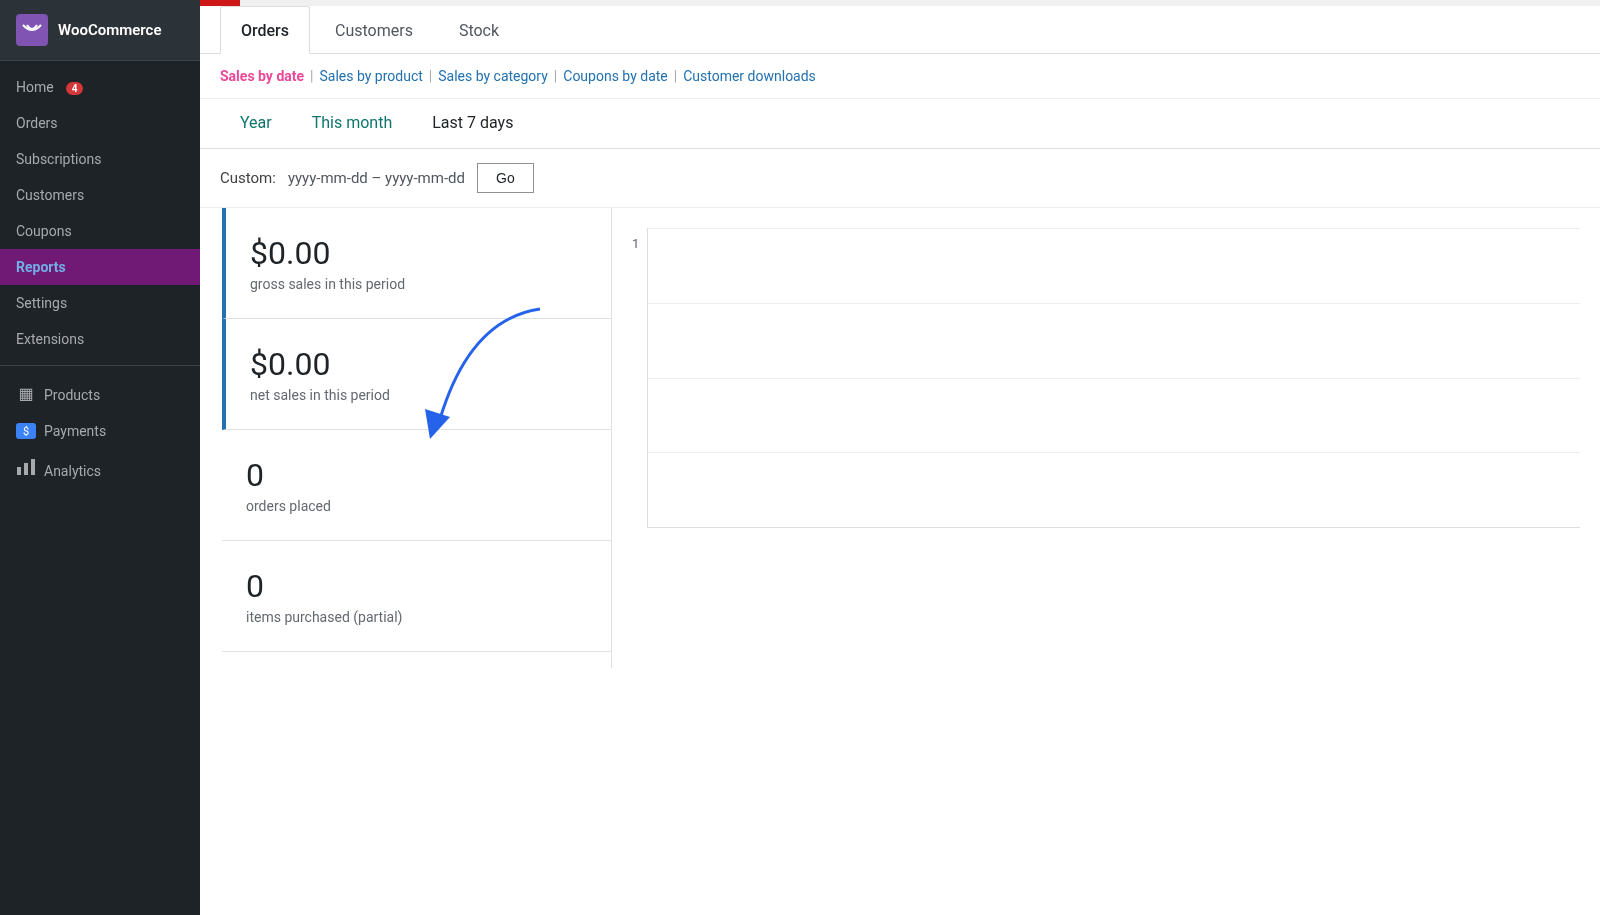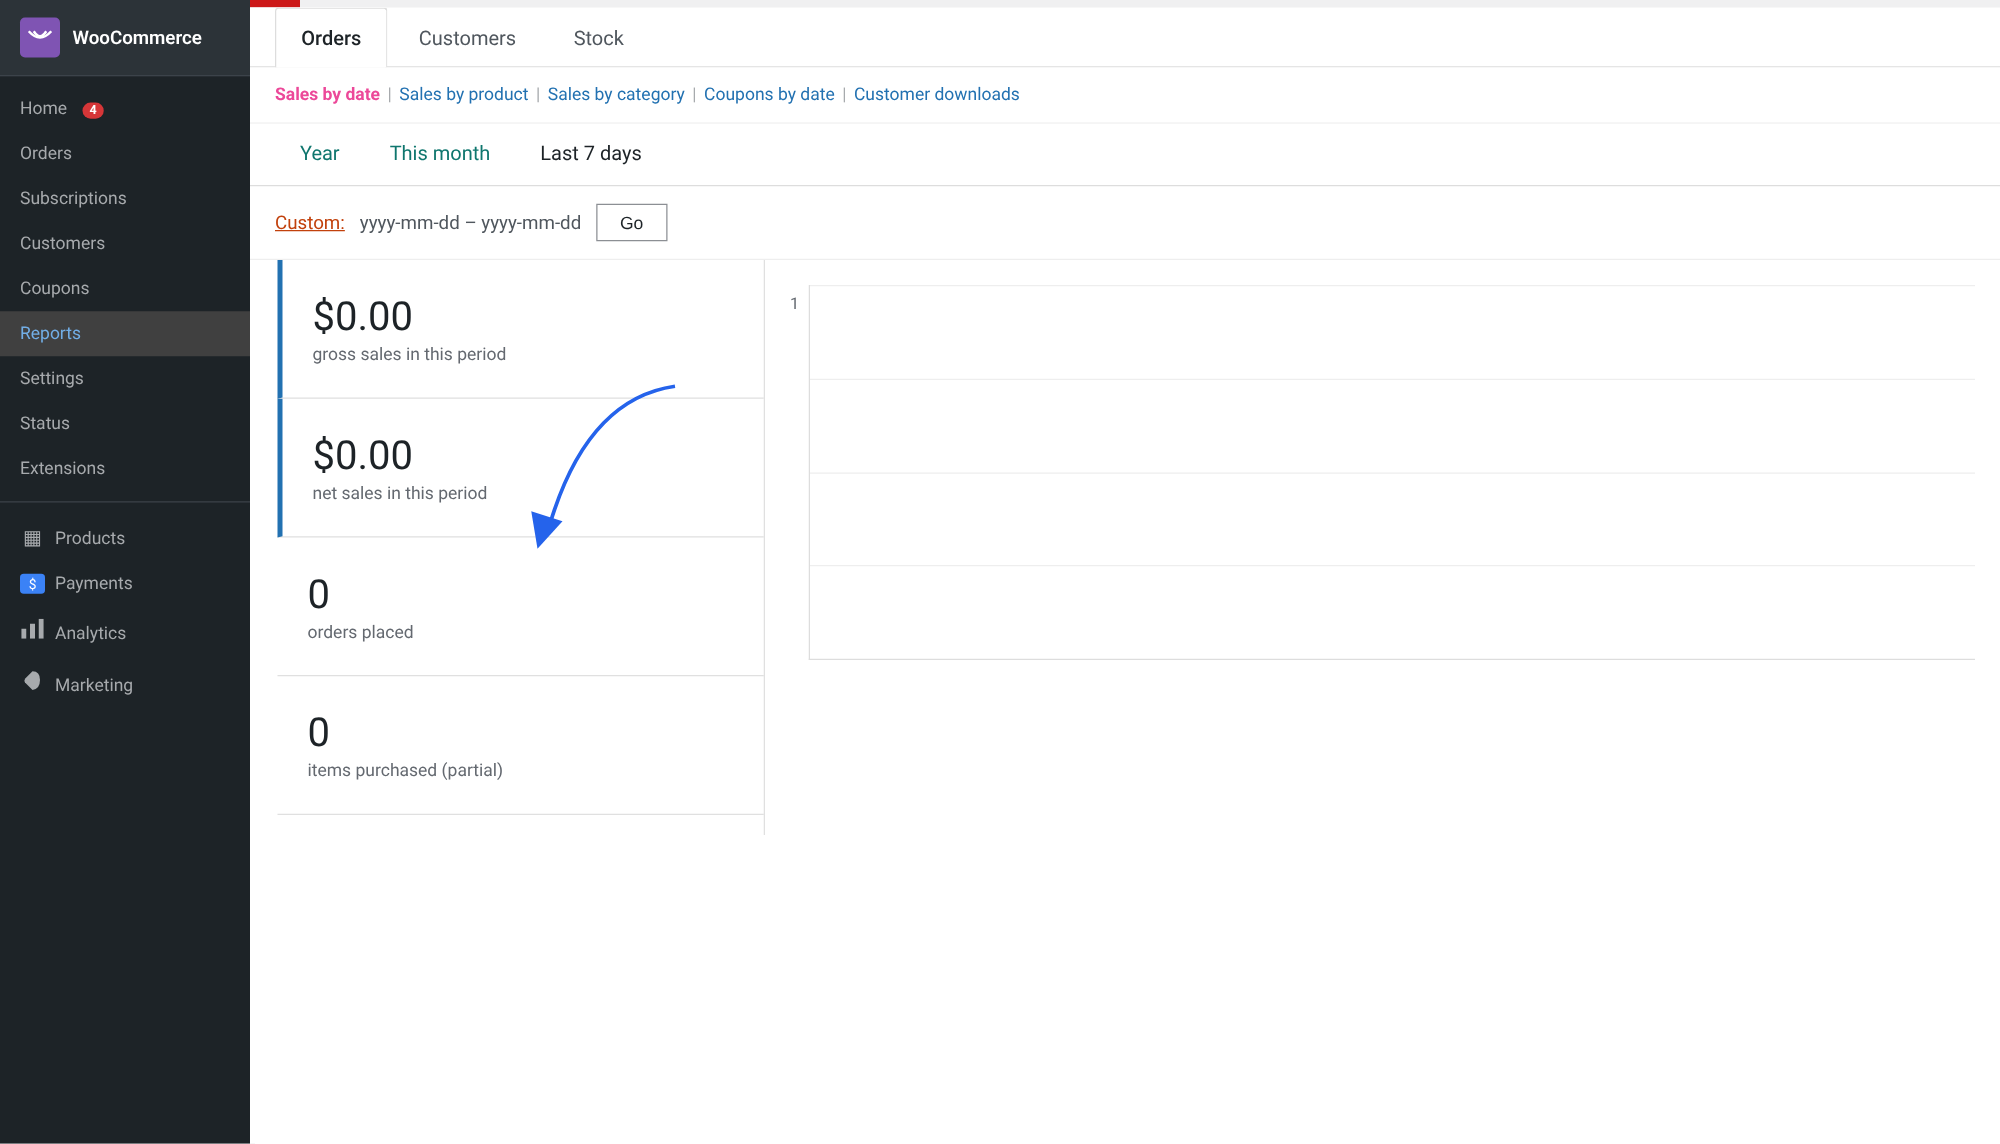--- a/index.html
+++ b/index.html
@@ -53,21 +53,21 @@
       align-items: flex-end;
       gap: 8px;
       padding: 10px 16px;
       color: #a7aaad;
       font-size: 14px;
       cursor: pointer;
       text-decoration: none;
       transition: background 0.15s;
       position: relative;
     }
-    .nav-item.active { color: #fff; background: #404040; }
+    .nav-item.active { color: #fff; background: #701a75; font-weight: bold; }
     .nav-item.active { color: #72aee6; }
     .nav-badge {
       background: #d63638;
       color: #fff;
       font-size: 10px;
       font-weight: 700;
       border-radius: 10px;
       padding: 1px 6px;
       margin-left: 4px;
     }
@@ -186,21 +186,21 @@
     
     .custom-date-row {
       padding: 14px 20px;
       display: flex;
       align-items: center;
       gap: 12px;
       font-size: 15px;
       background: #fff;
       border-bottom: 1px solid #eee;
     }
-    .custom-date-label { color: #c2410c; font-weight: 400; text-decoration: underline; }
+    .custom-date-label { color: #404040; font-weight: 400; }
     .custom-date-inputs {
       color: #50575e;
       font-size: 15px;
     }
     .go-btn {
       padding: 6px 18px;
       border: 1px solid #8c8f94;
       background: #fff;
       color: #1d2327;
       font-size: 14px;
@@ -317,23 +317,20 @@
       <span>Customers</span>
     </div>
     <div class="nav-item">
       <span>Coupons</span>
     </div>
     <div class="nav-item active">
       <span>Reports</span>
     </div>
     <div class="nav-item">
       <span>Settings</span>
-    </div>
-    <div class="nav-item">
-      <span>Status</span>
     </div>
     <div class="nav-item">
       <span>Extensions</span>
     </div>
 
     <div class="nav-section">
       <div class="nav-item">
         <span class="nav-item-icon">▦</span>
         <span>Products</span>
       </div>
@@ -343,29 +340,20 @@
       </div>
       <div class="nav-item">
         <span class="nav-item-icon">
           <svg width="18" height="16" viewBox="0 0 18 16" fill="#a7aaad">
               <rect x="0" y="8" width="4" height="8"></rect>
               <rect x="7" y="4" width="4" height="12"></rect>
               <rect x="14" y="0" width="4" height="16"></rect>
             </svg>
         </span>
         <span>Analytics</span>
-      </div>
-      <div class="nav-item">
-        <span class="nav-item-icon">
-          <svg width="18" height="18" viewBox="0 0 18 18" fill="#a7aaad">
-              <path d="M15 9 Q15 2 9 2 L3 8 L3 11 L9 17 Q15 16 15 9Z"></path>
-              <circle cx="4" cy="9.5" r="1.5"></circle>
-            </svg>
-        </span>
-        <span>Marketing</span>
       </div>
     </div>
   </div>
 </nav>
 
 <div class="main">
   <div class="top-red-bar"></div>
 
   <div class="content-area">
     <div class="reports-container">

